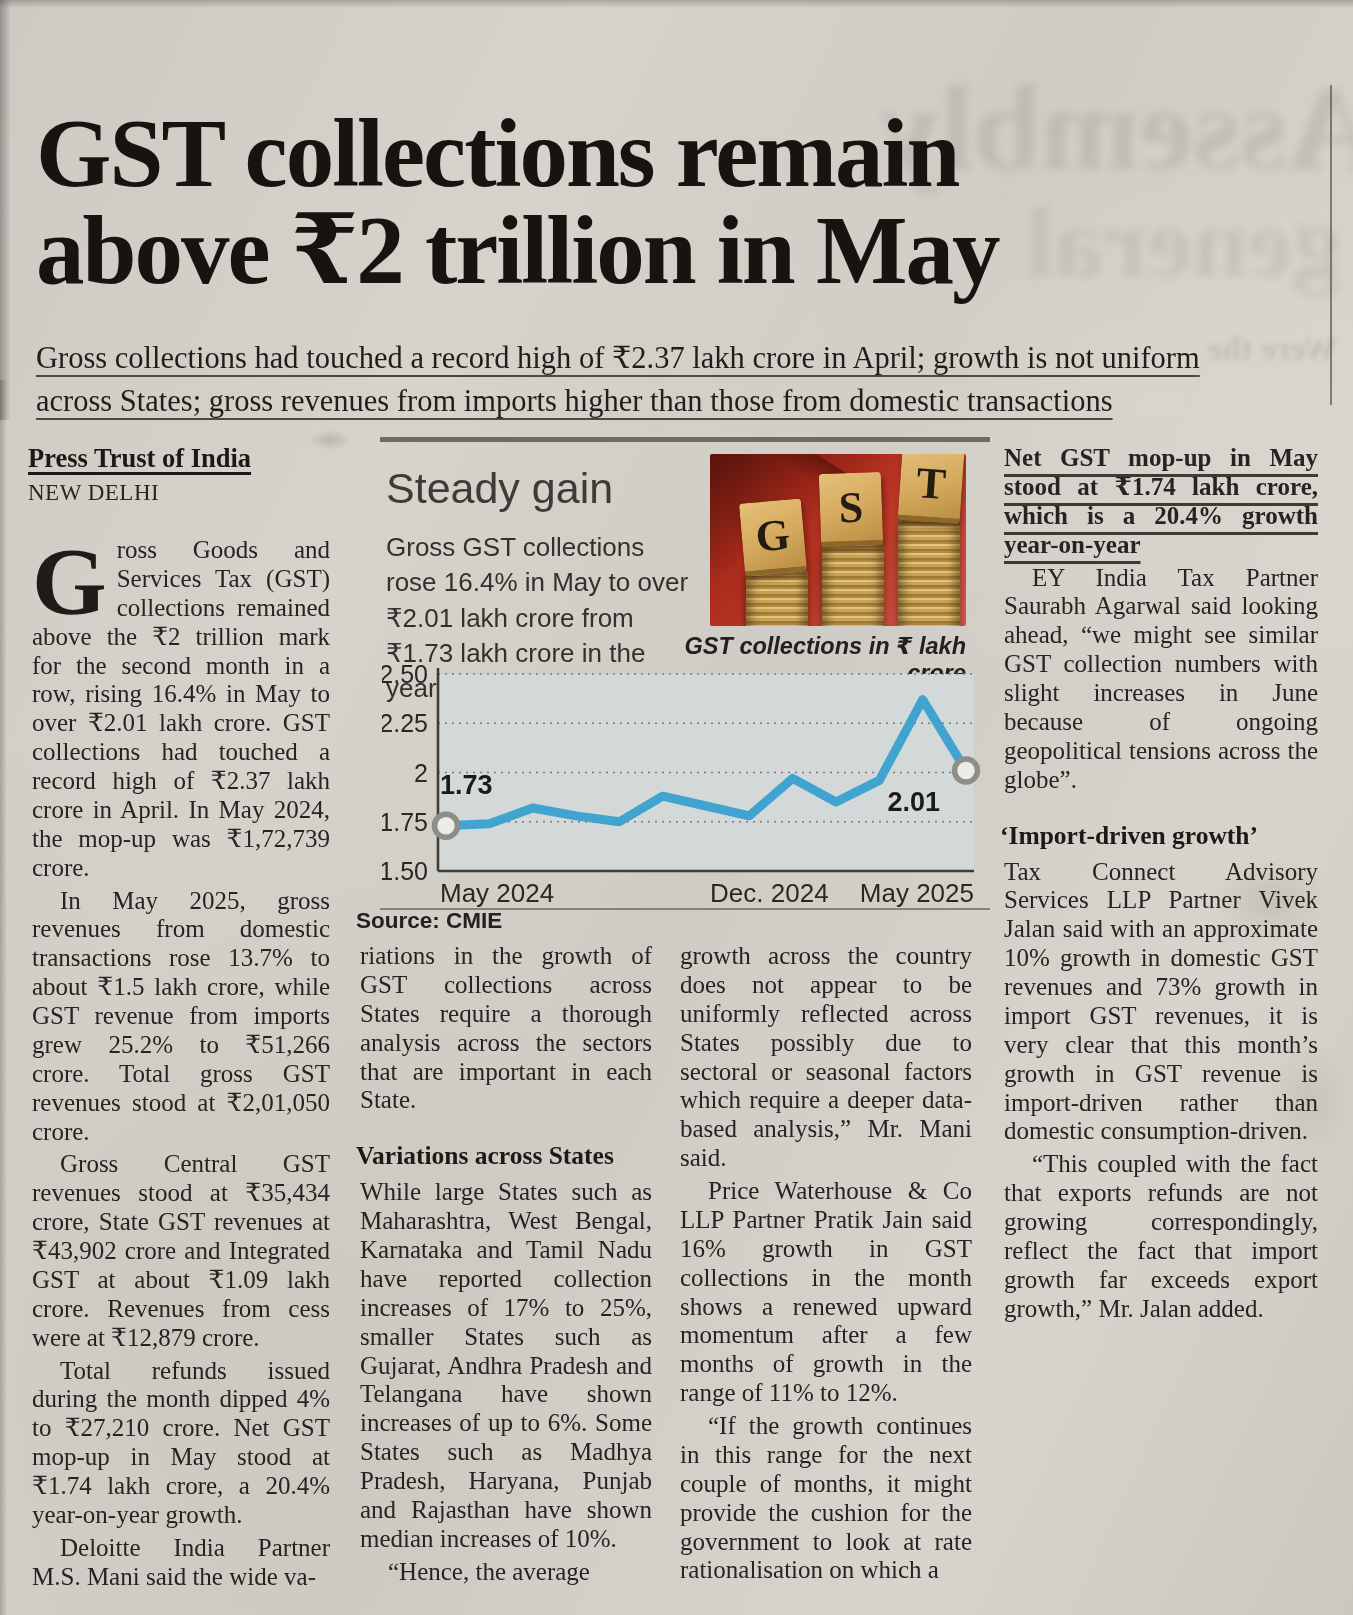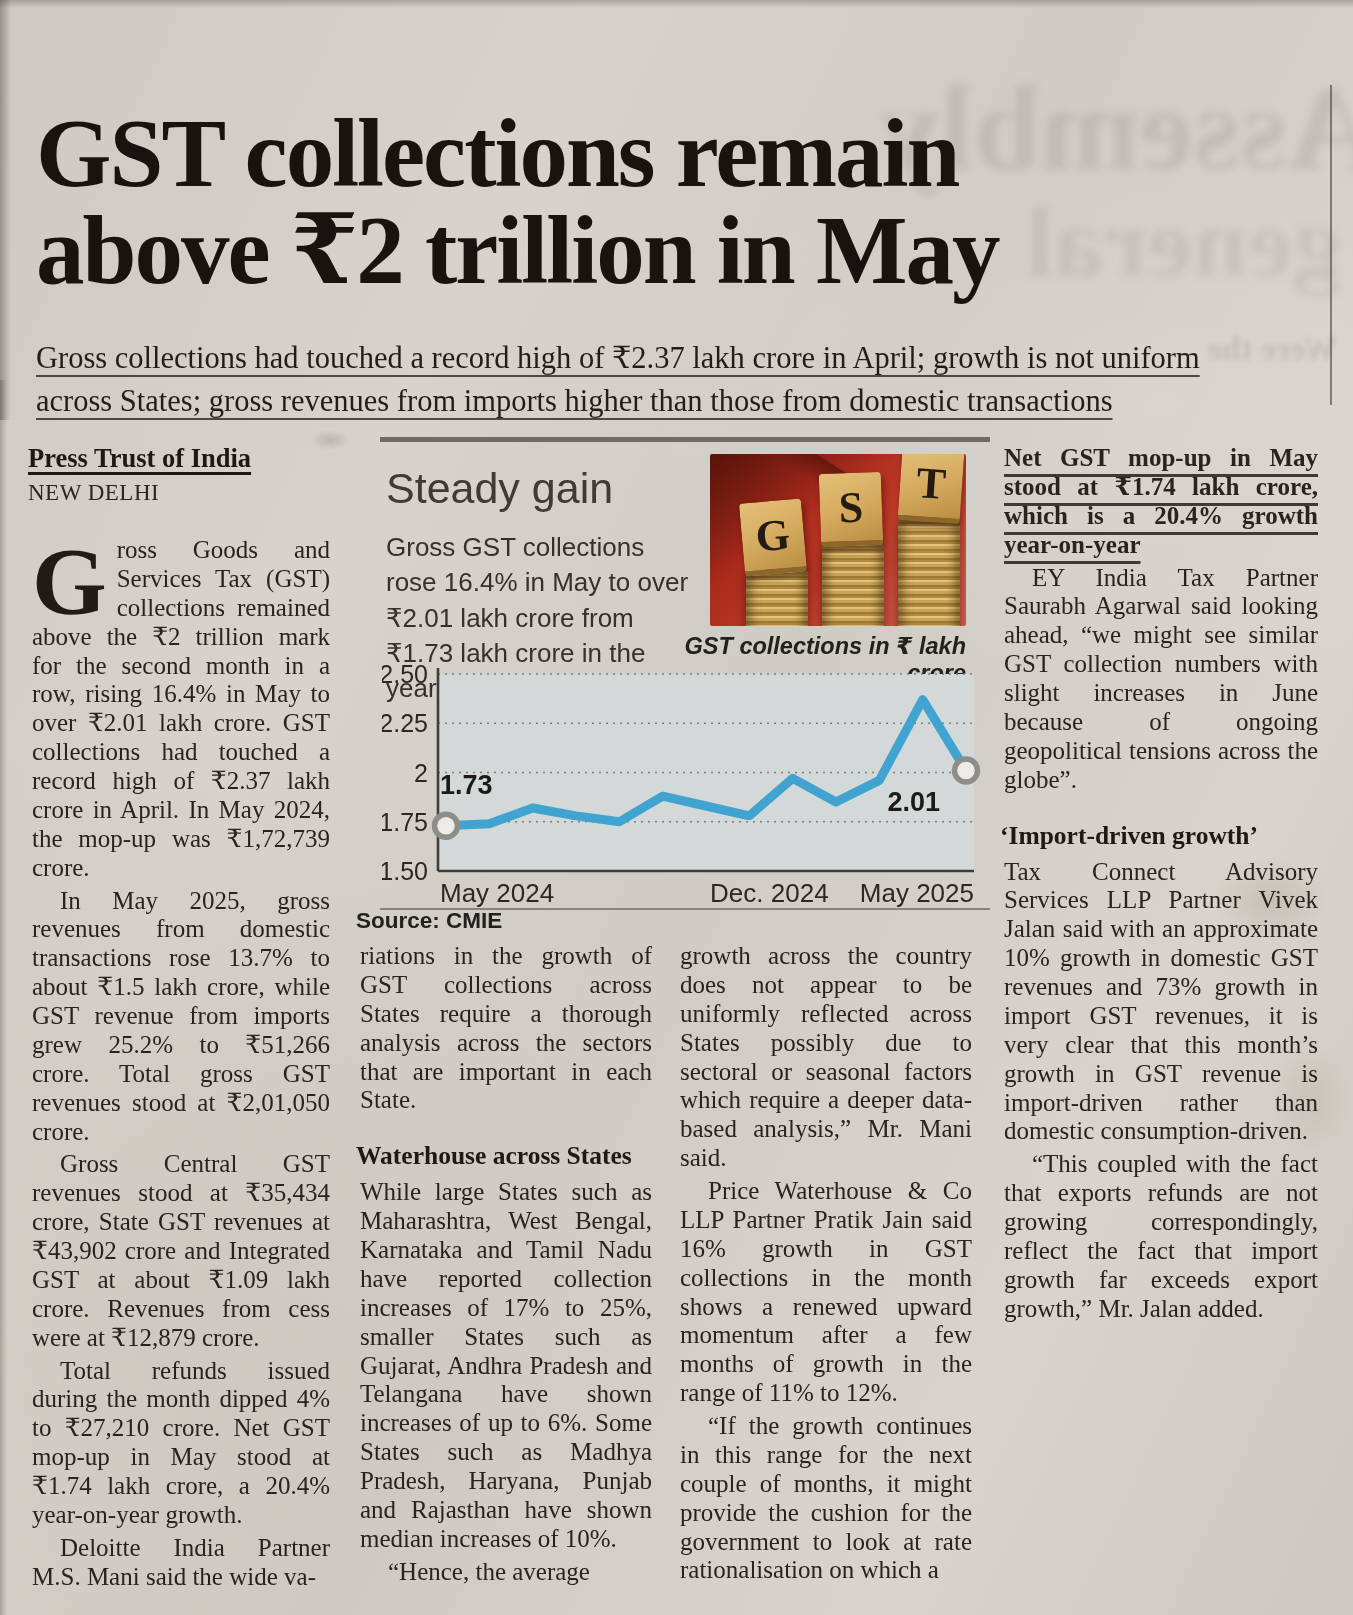--- a/index.html
+++ b/index.html
@@ -165,21 +165,21 @@
         <text x="558" y="146.53000000000003" text-anchor="end" class="pl">2.01</text>
         <text x="58" y="238" text-anchor="start" class="axl">May 2024</text>
         <text x="387.33333333333337" y="238" text-anchor="middle" class="axl">Dec. 2024</text>
         <text x="592" y="238" text-anchor="end" class="axl">May 2025</text>
       </svg>
   </section>
   <div class="g-source">Source: CMIE</div>
 
   <section class="col col2">
     <p>riations in the growth of GST collections across States require a thorough analysis across the sectors that are important in each State.</p>
-    <h3>Waterhouse across States</h3>
+    <h3>Variations across States</h3>
     <p>While large States such as Maharashtra, West Bengal, Karnataka and Tamil Nadu have reported collection increases of 17% to 25%, smaller States such as Gujarat, Andhra Pradesh and Telangana have shown increases of up to 6%. Some States such as Madhya Pradesh, Haryana, Punjab and Rajasthan have shown median increases of 10%.</p>
     <p class="ind">“Hence, the average</p>
   </section>
 
   <section class="col col3">
     <p>growth across the country does not appear to be uniformly reflected across States possibly due to sectoral or seasonal factors which require a deeper data-based analysis,” Mr. Mani said.</p>
     <p class="ind">Price Waterhouse &amp; Co LLP Partner Pratik Jain said 16% growth in GST collections in the month shows a renewed upward momentum after a few months of growth in the range of 11% to 12%.</p>
     <p class="ind">“If the growth continues in this range for the next couple of months, it might provide the cushion for the government to look at rate rationalisation on which a</p>
   </section>
 

